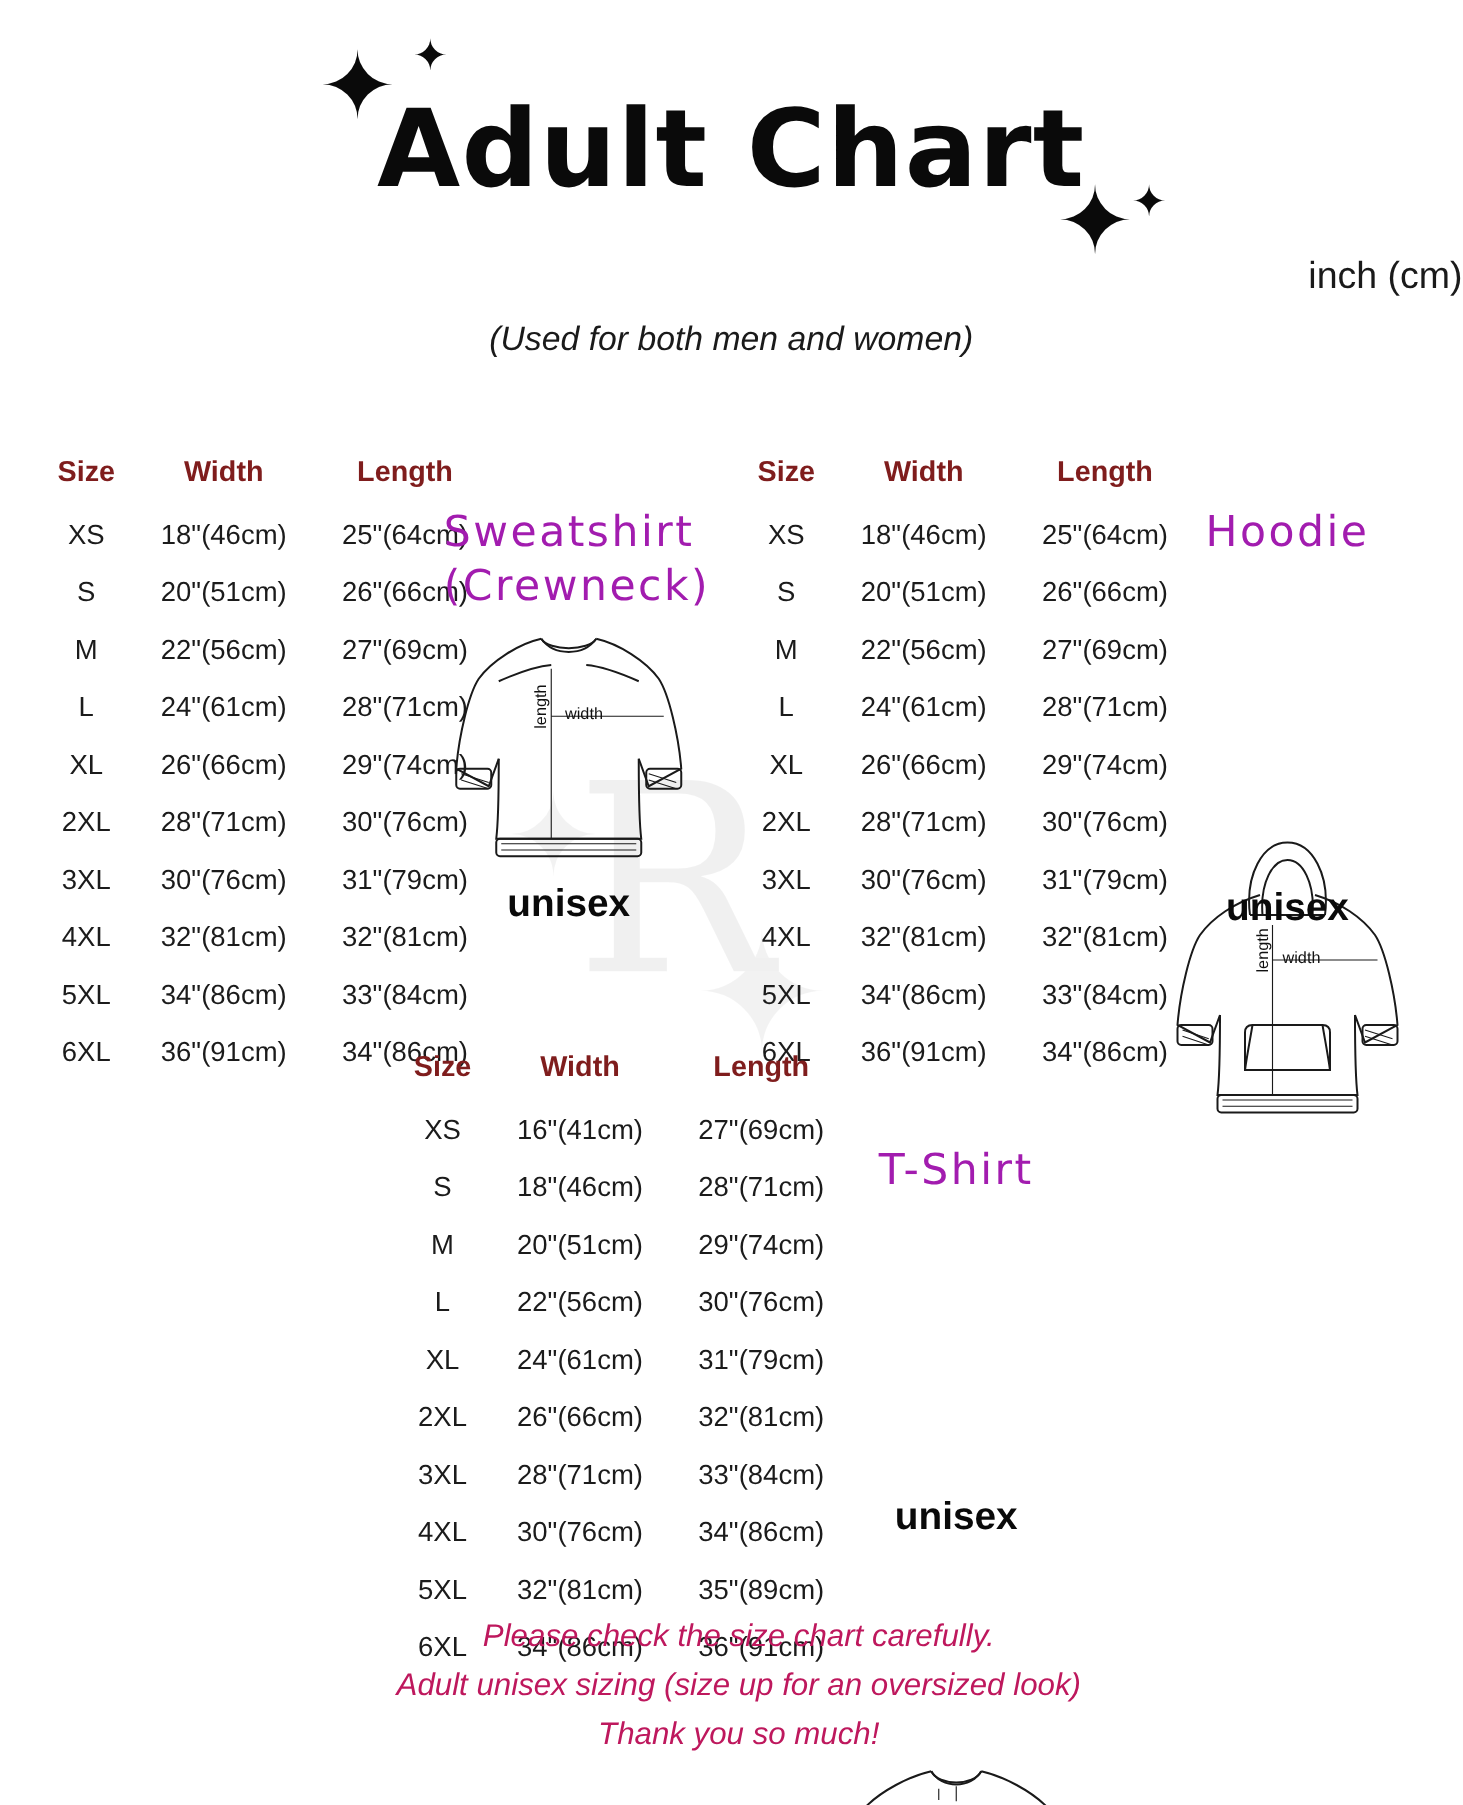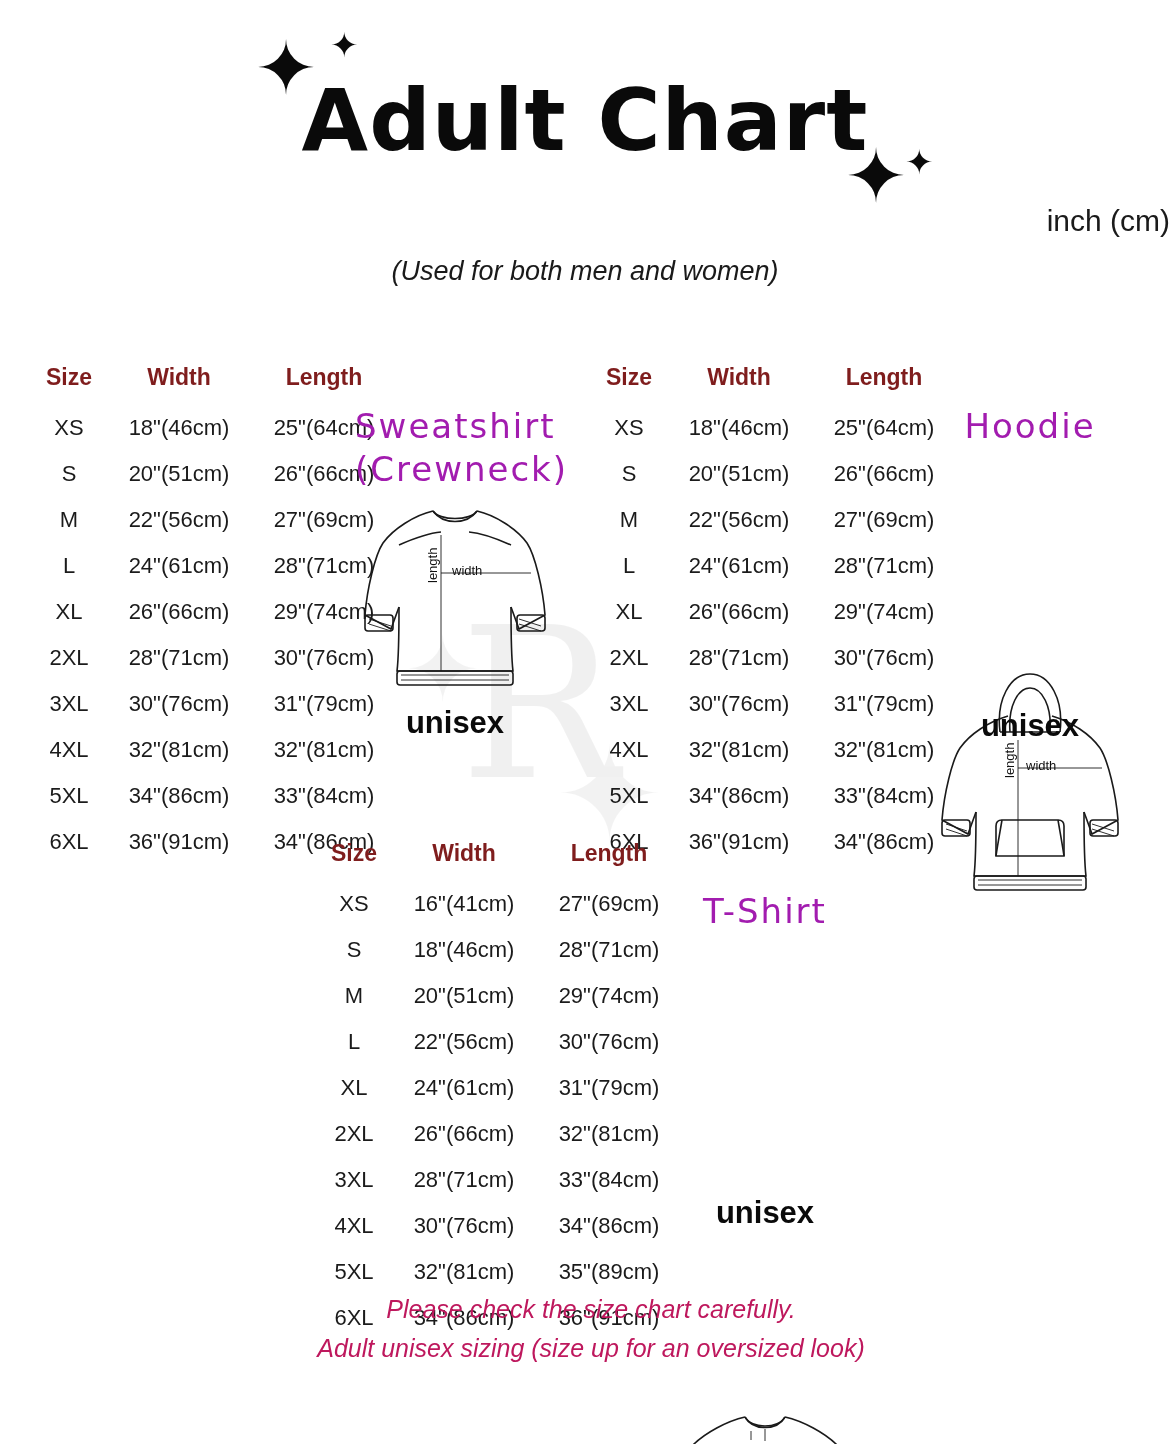--- a/index.html
+++ b/index.html
@@ -424,21 +424,21 @@
         </tr>
       <tr>
           <td>6XL</td>
           <td>34"(86cm)</td>
           <td>36"(91cm)</td>
         </tr>
     </tbody>
   </table>
 </div>
 
-<div class="block" style="left:665px; top:890px; width:200px;">
+<div class="block" style="left:665px; top:915px; width:200px;">
   <div class="garment-name">T-Shirt</div>
 </div>
 
 <div class="block art" style="left:665px; top:965px;">
   <svg width="200" height="200" viewBox="0 0 200 200" fill="none" stroke="#1a1a1a" stroke-width="1.6">
     <path d="M80 12 C86 24, 114 24, 120 12"></path>
     <path d="M80 12 C62 16, 40 28, 28 40 L12 62 L38 84 L50 68"></path>
     <path d="M120 12 C138 16, 160 28, 172 40 L188 62 L162 84 L150 68"></path>
     <path d="M50 68 C50 110, 50 150, 48 176 L152 176 C150 150, 150 110, 150 68"></path>
     <path d="M80 12 C88 26, 112 26, 120 12"></path>
@@ -455,13 +455,14 @@
 
 </div>
 
 <div class="block" style="left:665px; top:1195px; width:200px;">
   <div class="unisex">unisex</div>
 </div>
 
 <div class="footer">
   <div>Please check the size chart carefully.</div>
   <div>Adult unisex sizing (size up for an oversized look)</div>
+  <div>Thank you so much!</div>
 </div>
 
 </body></html>

